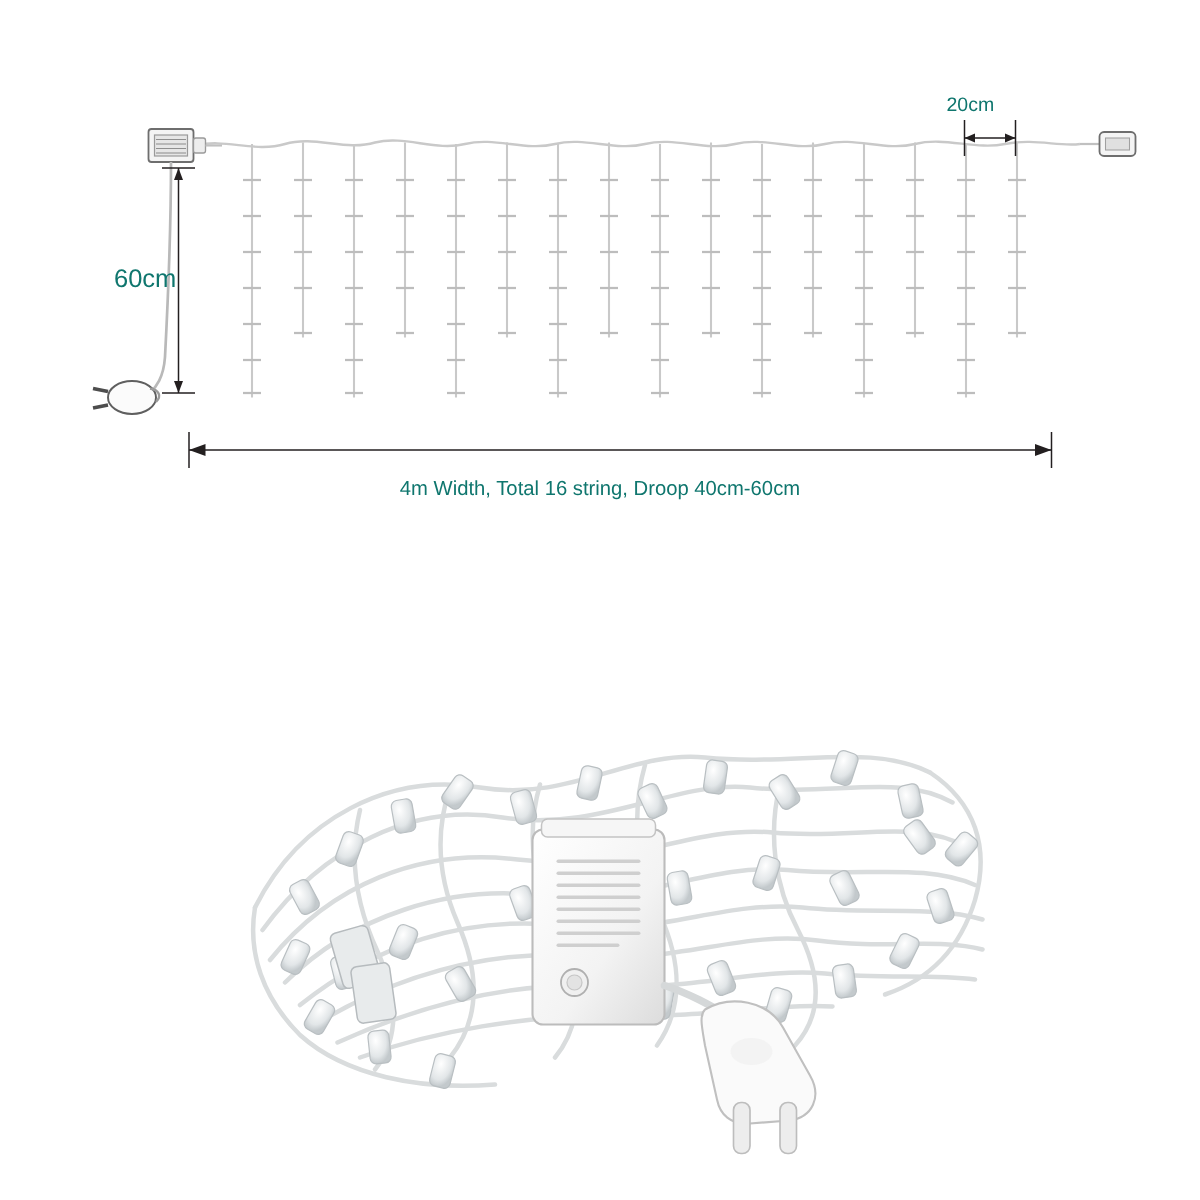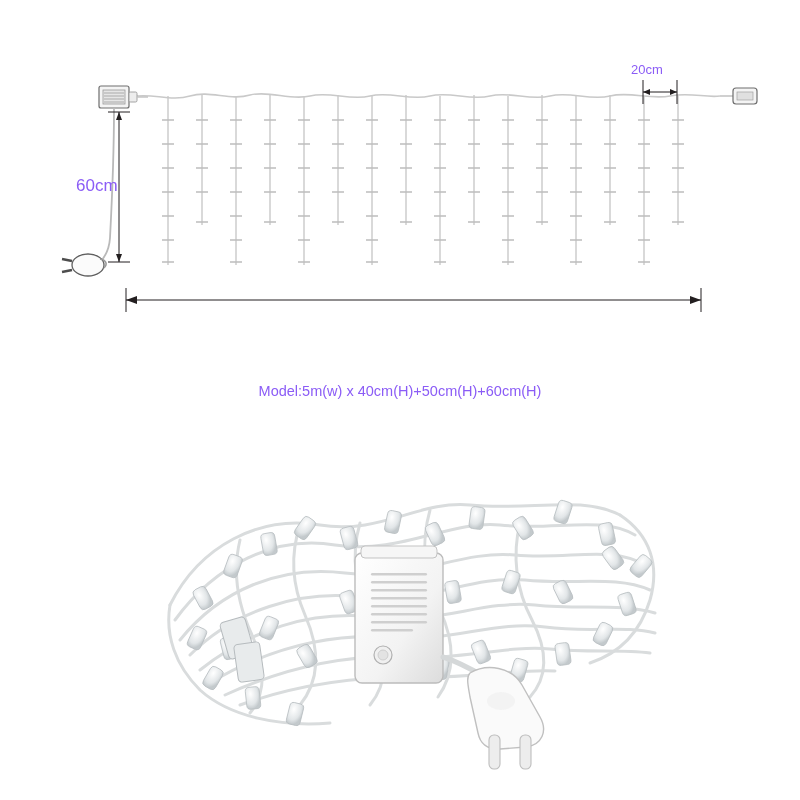--- a/index.html
+++ b/index.html
@@ -20,21 +20,21 @@
     width: 800px;
     height: 800px;
   }
   .diagram-svg, .photo-svg {
     position: absolute;
     left: 0;
     top: 0;
   }
   .label {
     position: absolute;
-    color: #8b5cf6;
+    color: #0f766e;
     white-space: nowrap;
   }
   #label-60cm {
     left: 76px;
     top: 176px;
     font-size: 17px;
   }
   #label-20cm {
     left: 631px;
     top: 62px;
@@ -272,21 +272,21 @@
       <line x1="126" y1="288" x2="126" y2="312"></line>
       <line x1="701" y1="288" x2="701" y2="312"></line>
       <line x1="126" y1="300" x2="701" y2="300"></line>
       <polygon points="126,300 137,296 137,304" fill="#231f20" stroke="none"></polygon>
       <polygon points="701,300 690,296 690,304" fill="#231f20" stroke="none"></polygon>
     </g>
   </svg>
 
   <div class="label" id="label-60cm">60cm</div>
   <div class="label" id="label-20cm">20cm</div>
-  <div class="label" id="label-model">Model:5m(w) x 40cm(H)+50cm(H)+60cm(H)</div>
+  <div class="label" id="label-width">4m Width, Total 16 string, Droop 40cm-60cm</div>
 
   <svg class="photo-svg" style="top:405px;" width="800" height="370" viewBox="0 0 800 370" xmlns="http://www.w3.org/2000/svg">
     <defs>
       <linearGradient id="wireGrad" x1="0" y1="0" x2="0" y2="1">
         <stop offset="0%" stop-color="#f2f2f2"></stop>
         <stop offset="100%" stop-color="#cfcfcf"></stop>
       </linearGradient>
       <linearGradient id="boxGrad" x1="0" y1="0" x2="1" y2="1">
         <stop offset="0%" stop-color="#ffffff"></stop>
         <stop offset="60%" stop-color="#f3f3f3"></stop>

